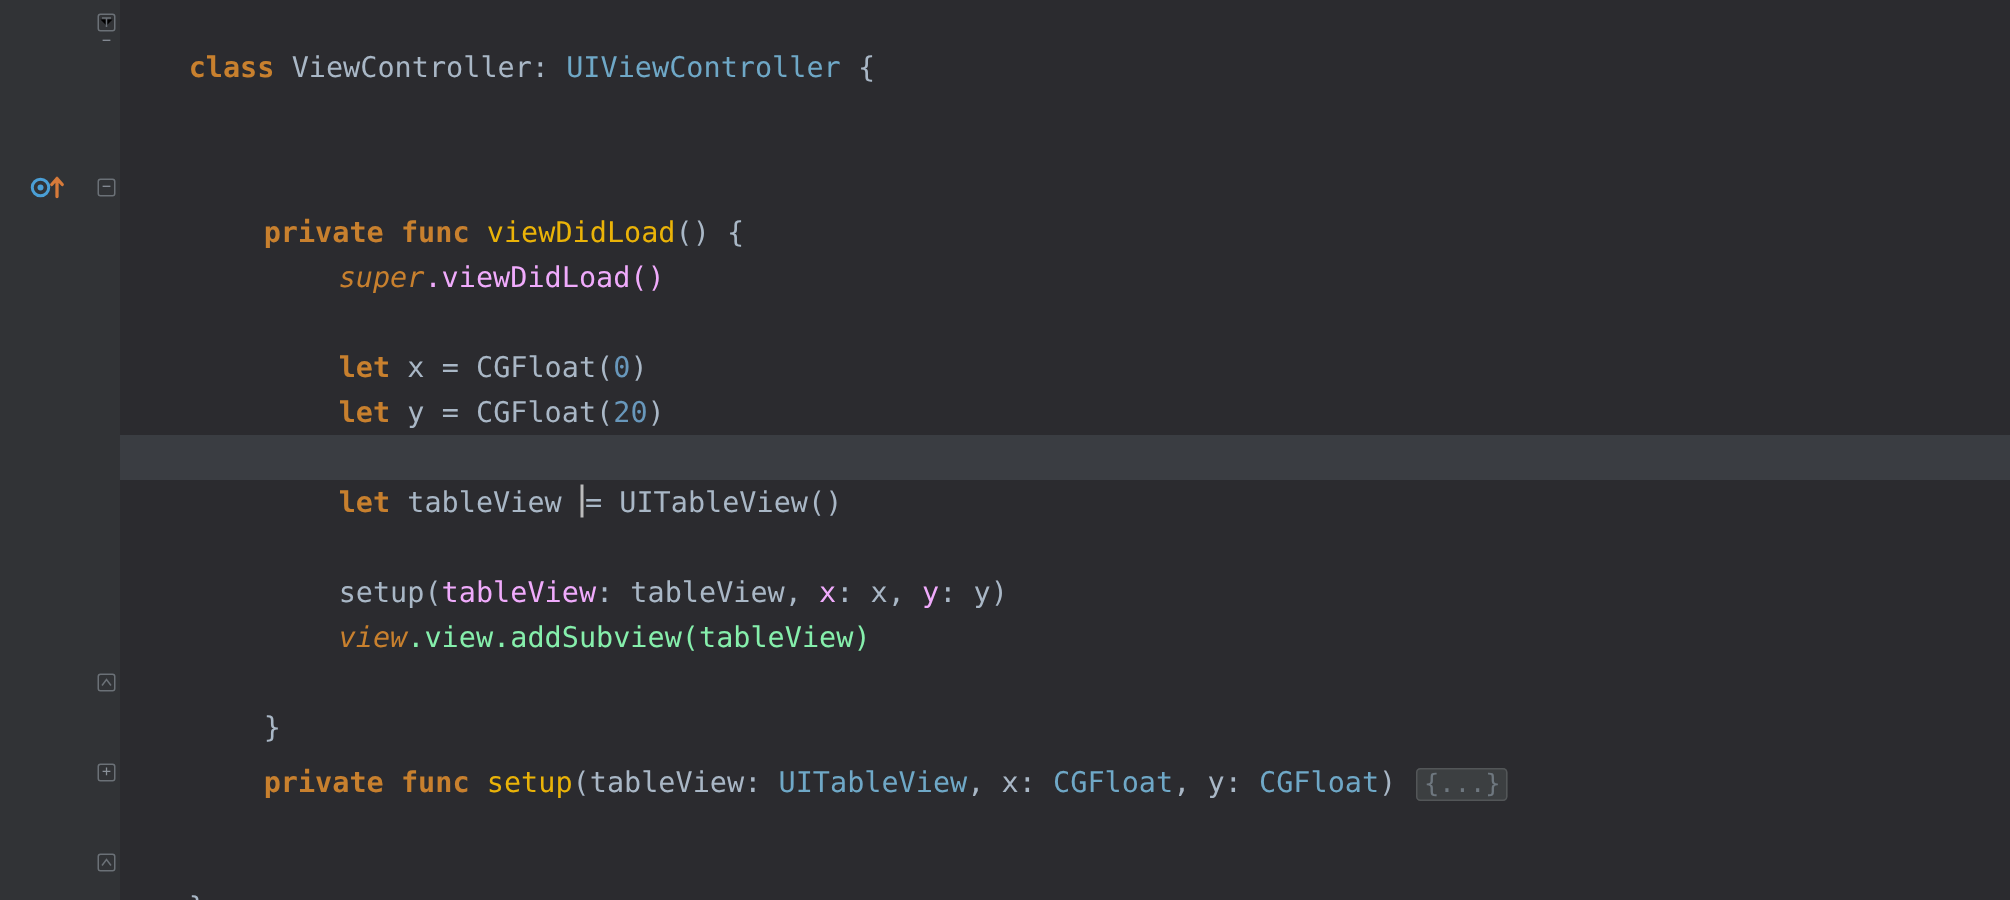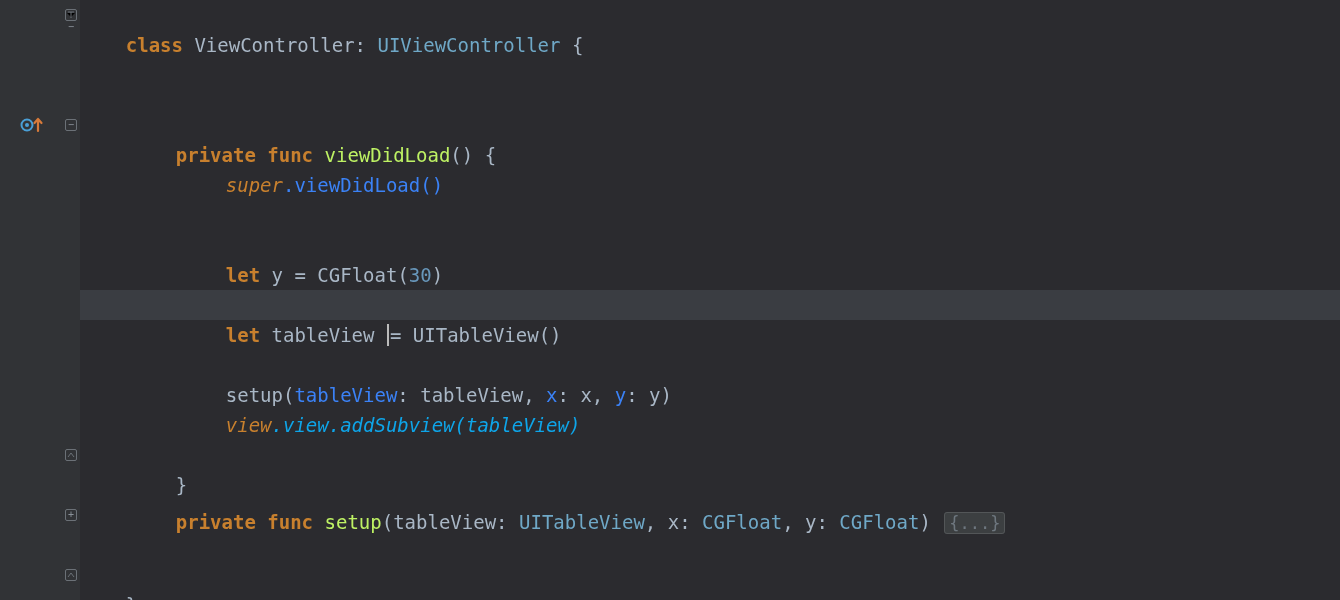--- a/index.html
+++ b/index.html
@@ -6,25 +6,25 @@
   body{font-family:"SF Mono","Menlo","Consolas",monospace;font-size:19px;line-height:30px;color:#a9b7c6;}
   .gutter{position:absolute;left:0;top:0;width:62px;height:600px;background:#313336;border-right:1px solid #3a3d40;}
   .fold-strip{position:absolute;left:62px;top:0;width:18px;height:600px;background:#313336;}
   .editor{position:absolute;left:80px;top:0;right:0;height:600px;}
   .line{position:relative;height:30px;white-space:pre;}
   .indent{display:inline-block;}
   .kw-orange{color:#c8802e;font-weight:600;}
   .kw-orange-it{color:#c8802e;font-style:italic;}
   .ident{color:#a9b7c6;}
   .type{color:#6fa8c7;}
-  .fn{color:#bef264;}
+  .fn{color:#eab308;}
   .punc{color:#a9b7c6;}
-  .dim{color:#3b82f6;}
+  .dim{color:#f0abfc;}
   .num{color:#6897bb;}
-  .kw-violet{color:#0ea5e9;font-style:italic;}
+  .kw-violet{color:#86efac;}
   .cur-line-bg{position:absolute;left:80px;right:0;height:30px;background:#3a3d42;z-index:0;}
   .line span{position:relative;z-index:1;}
   .caret{display:inline-block;width:2px;height:22px;background:#bbbbbb;vertical-align:-4px;margin:0 1px;}
   .folded{color:#6e777f;background:#3c3f41;border:1px solid #535658;border-radius:3px;padding:0 4px;margin:0 2px;font-size:17px;}
   .fold-mark{position:absolute;left:3px;width:12px;height:12px;border:1px solid #6b7177;color:#8a9199;font-size:10px;line-height:10px;text-align:center;box-sizing:border-box;border-radius:2px;}
   .gutter-icon{position:absolute;left:20px;}
   .gutter-icon svg{display:block;}
 </style>
 </head>
 <body>
@@ -66,23 +66,26 @@
   </div>
 
   <div class="line" style="top:110px;position:absolute;">
     <span class="indent" style="width:50px;"></span><span class="kw-orange">private</span><span> </span><span class="kw-orange">func</span><span> </span><span class="fn">viewDidLoad</span><span class="punc">() {</span>
   </div>
 
   <div class="line" style="top:140px;position:absolute;">
     <span class="indent" style="width:100px;"></span><span class="kw-orange-it">super</span><span class="dim">.viewDidLoad()</span>
   </div>
 
+  <div class="line" style="top:200px;position:absolute;">
+    <span class="indent" style="width:100px;"></span><span class="kw-orange">let</span><span class="ident"> x </span><span class="punc">= </span><span class="ident">CGFloat</span><span class="punc">(</span><span class="num">0</span><span class="punc">)</span>
+  </div>
 
   <div class="line" style="top:230px;position:absolute;">
-    <span class="indent" style="width:100px;"></span><span class="kw-orange">let</span><span class="ident"> y </span><span class="punc">= </span><span class="ident">CGFloat</span><span class="punc">(</span><span class="num">30</span><span class="punc">)</span>
+    <span class="indent" style="width:100px;"></span><span class="kw-orange">let</span><span class="ident"> y </span><span class="punc">= </span><span class="ident">CGFloat</span><span class="punc">(</span><span class="num">20</span><span class="punc">)</span>
   </div>
 
   <div class="line" style="top:290px;position:absolute;">
     <span class="indent" style="width:100px;"></span><span class="kw-orange">let</span><span class="ident"> tableView </span><span class="caret"></span><span class="punc">= </span><span class="ident">UITableView</span><span class="punc">()</span>
   </div>
 
   <div class="line" style="top:350px;position:absolute;">
     <span class="indent" style="width:100px;"></span><span class="ident">setup(</span><span class="dim">tableView</span><span class="ident">: tableView, </span><span class="dim">x</span><span class="ident">: x, </span><span class="dim">y</span><span class="ident">: y)</span>
   </div>
 

